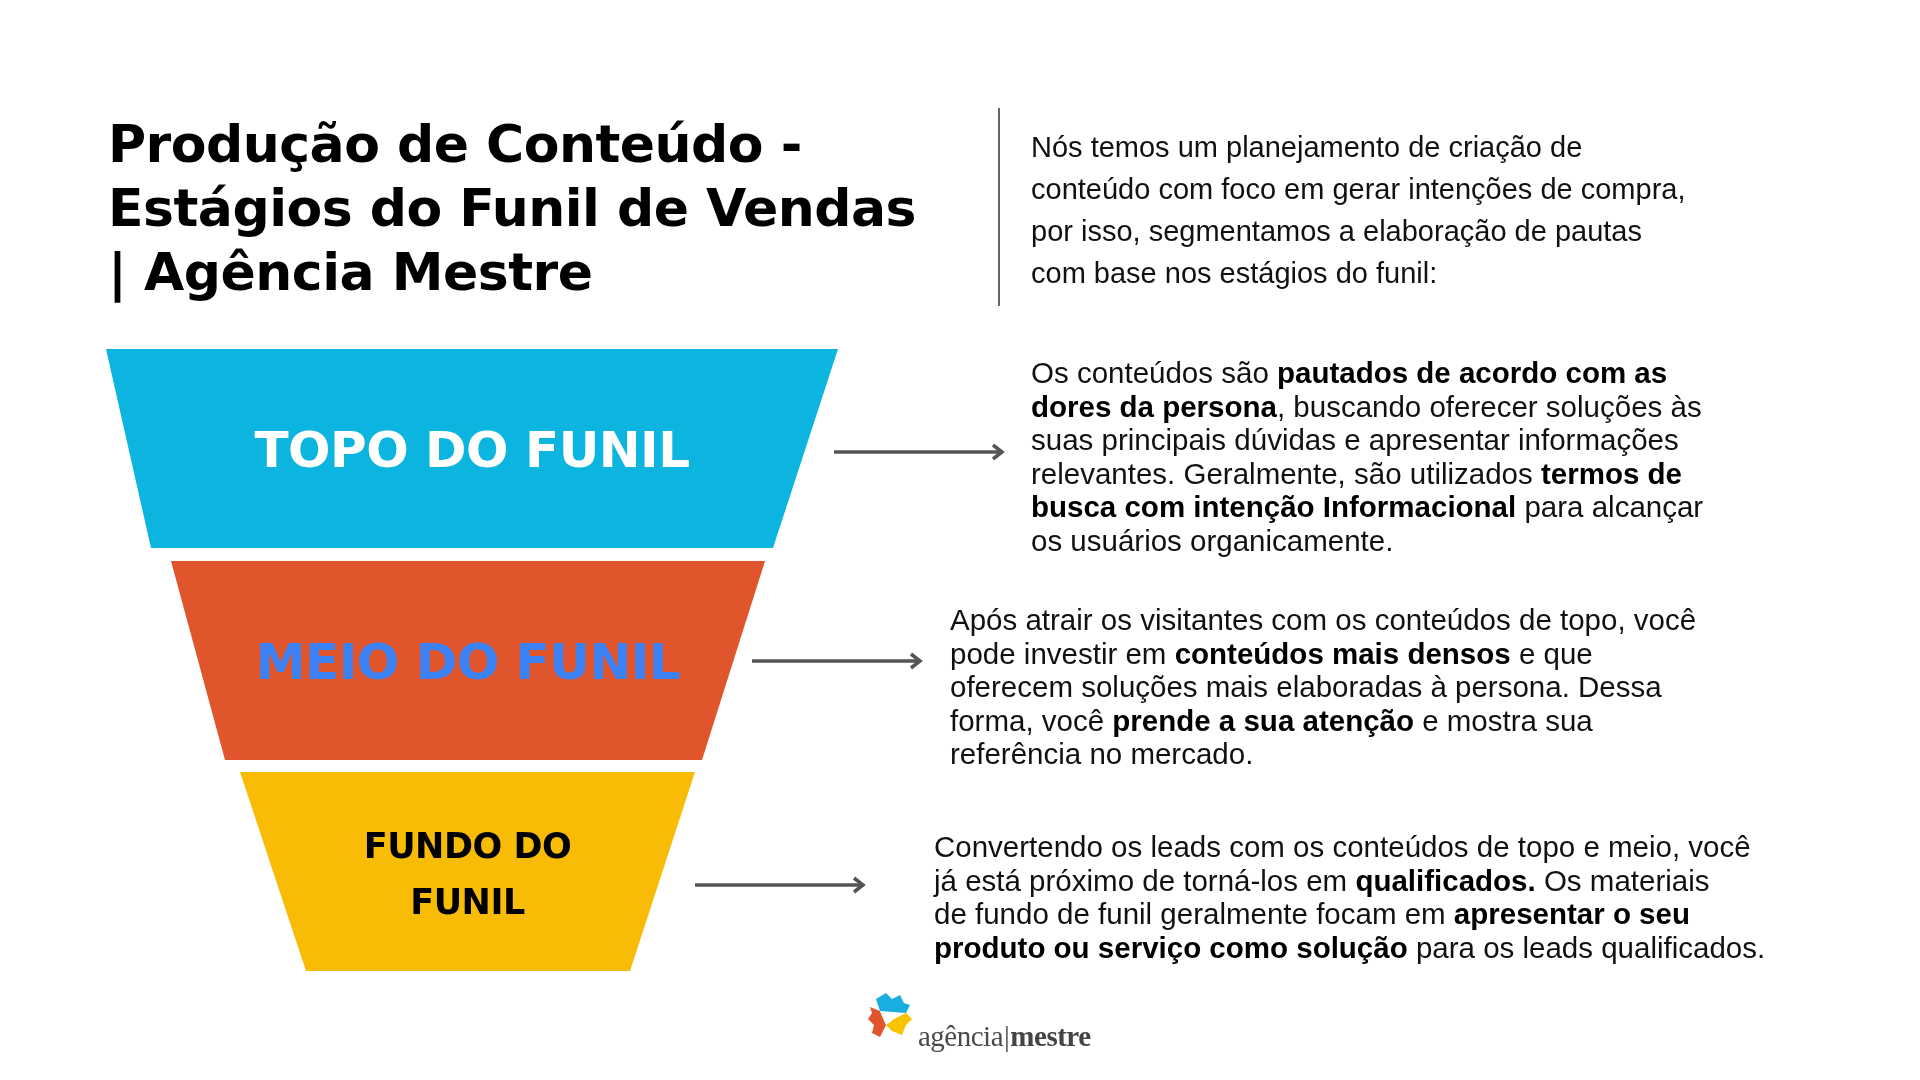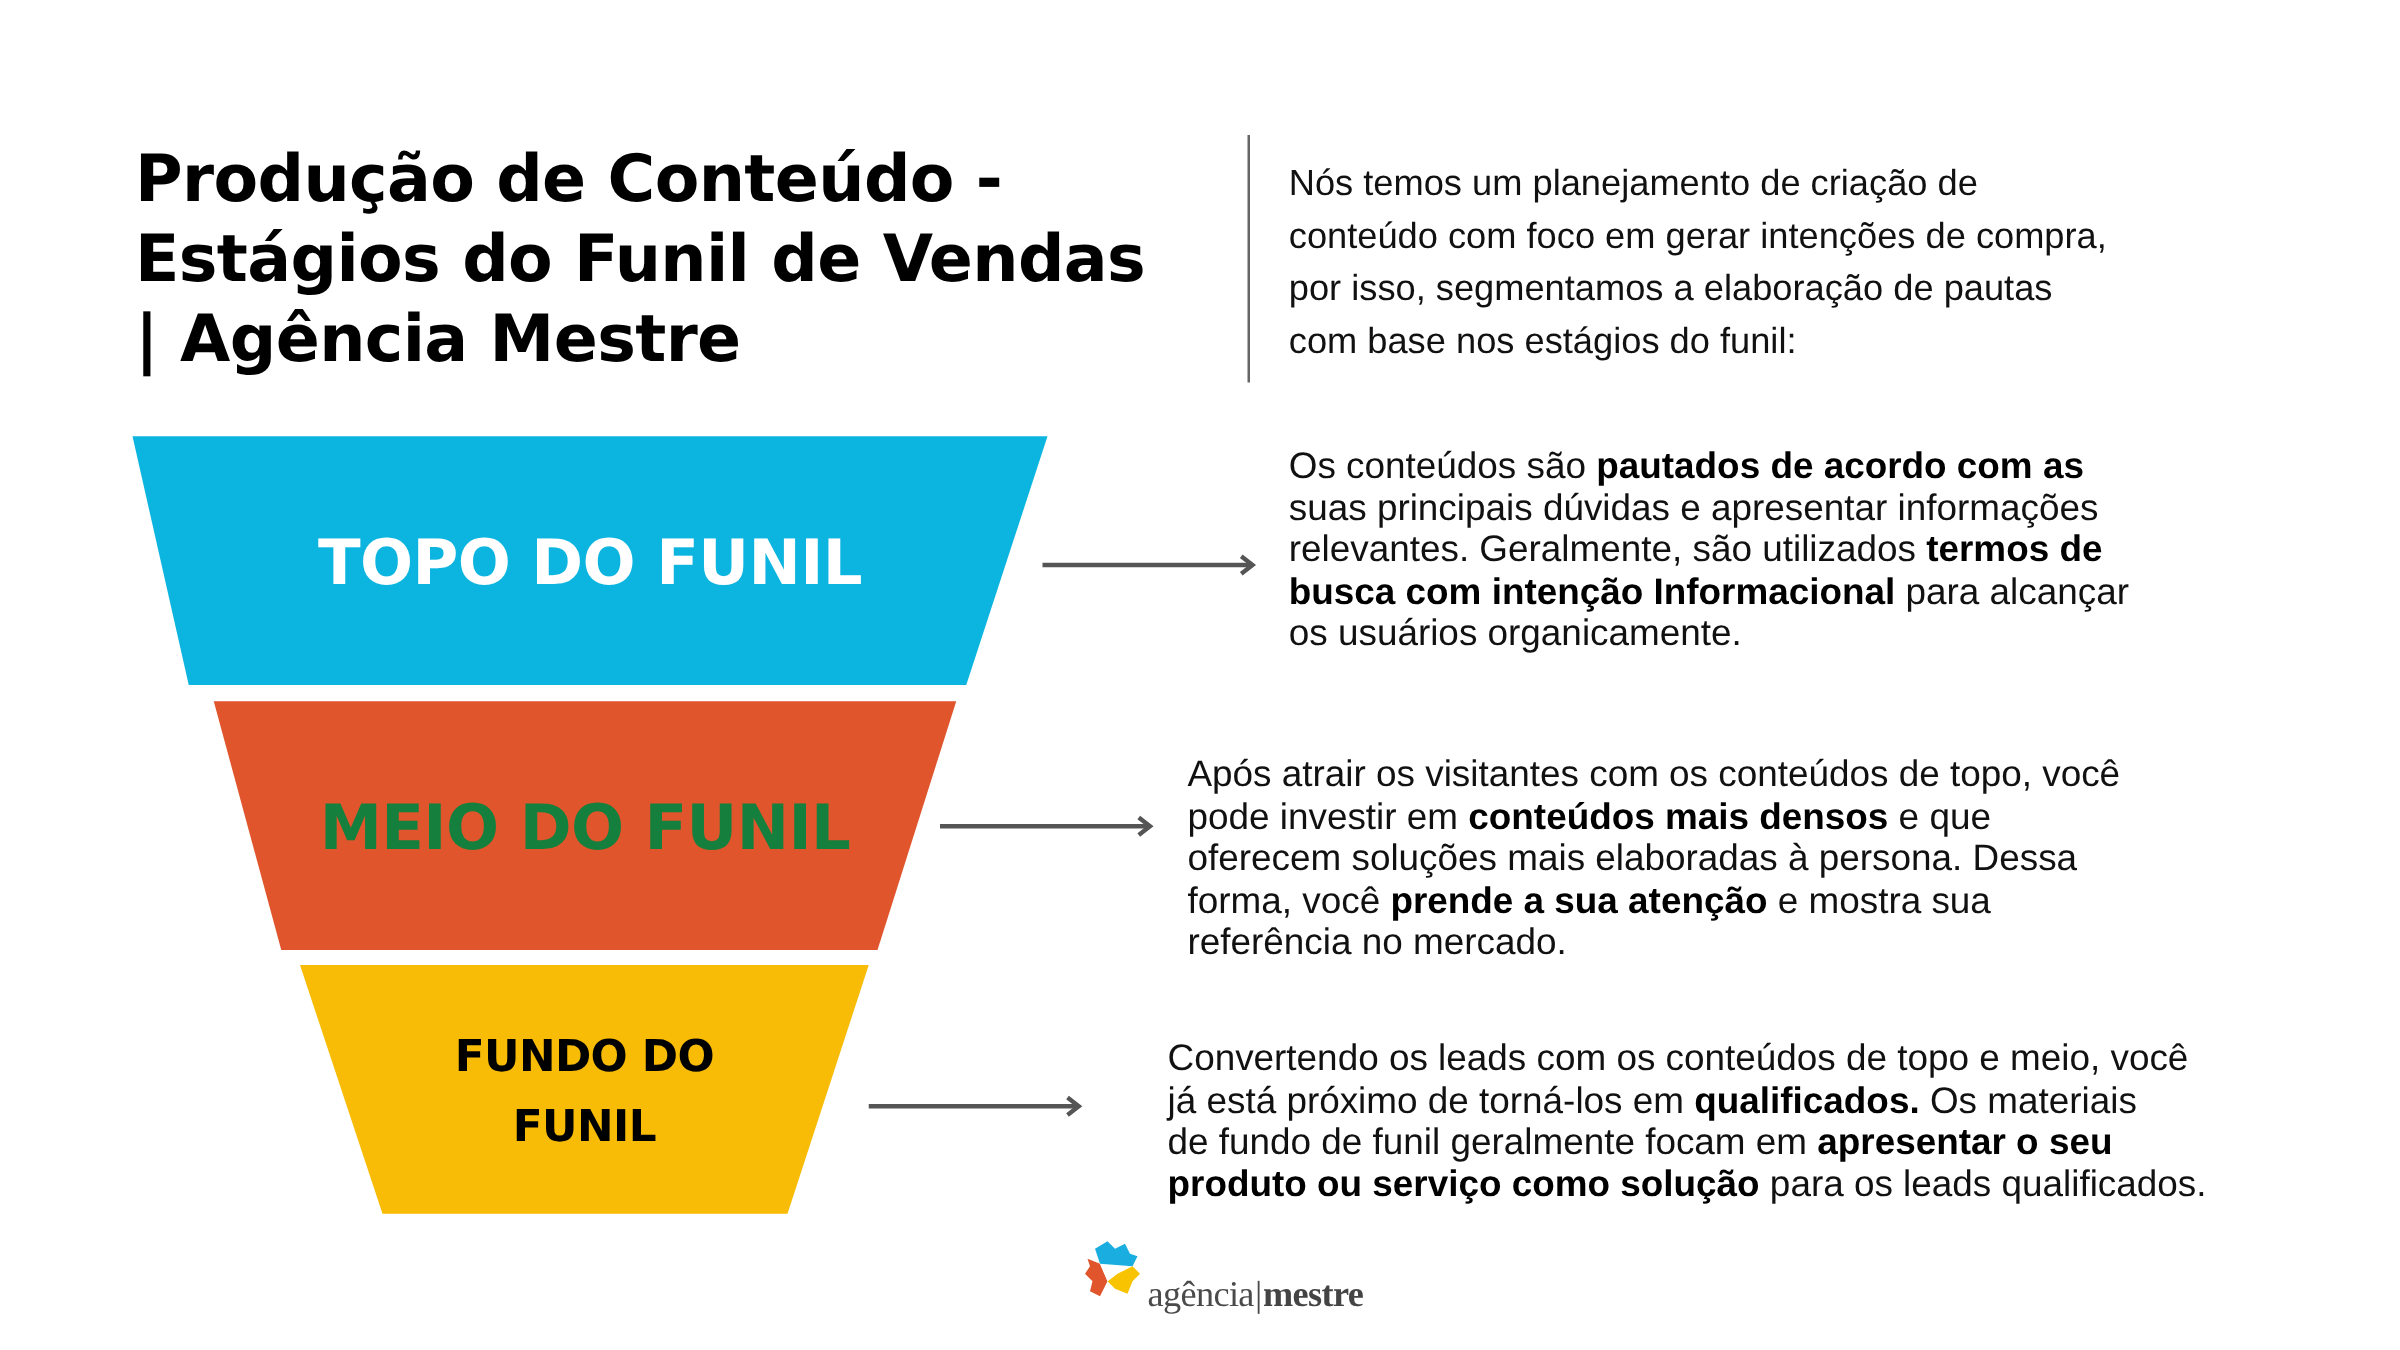--- a/index.html
+++ b/index.html
@@ -20,21 +20,21 @@
       font-family: "Liberation Sans", sans-serif; font-size: 29px; line-height: 42px; color: #111;
     }
     .intro span { display: block; white-space: nowrap; }
 
     .funnel { position: absolute; left: 0; top: 0; width: 900px; height: 1000px; }
     .stage-label {
       position: absolute; text-align: center; font-family: "DejaVu Sans", sans-serif;
       font-weight: bold; letter-spacing: -0.5px; white-space: nowrap;
     }
     .stage-label.top { left: 106px; width: 732px; top: 418px; font-size: 50px; line-height: 64px; color: #fff; }
-    .stage-label.mid { left: 171px; width: 594px; top: 630px; font-size: 50px; line-height: 64px; color: #15803d; }
+    .stage-label.mid { left: 171px; width: 594px; top: 630px; font-size: 50px; line-height: 64px; color: #3b82f6; }
     .stage-label.bot { left: 240px; width: 455px; top: 818px; font-size: 35px; line-height: 56px; color: #000; }
     .stage-label span { display: block; }
 
     .arrow { position: absolute; }
 
     .desc {
       position: absolute; font-family: "Liberation Sans", sans-serif;
       font-size: 29.5px; line-height: 33.5px; color: #111;
     }
     .desc .line { display: block; white-space: nowrap; }
@@ -93,20 +93,21 @@
   <line x1="2" y1="10" x2="170" y2="10" stroke="#555" stroke-width="3.5"></line>
   <polyline points="161,3 170,10 161,17" fill="none" stroke="#555" stroke-width="3.5"></polyline>
 </svg>
 <svg class="arrow" style="left:693px; top:875px;" width="176" height="20" viewBox="0 0 176 20">
   <line x1="2" y1="10" x2="170" y2="10" stroke="#555" stroke-width="3.5"></line>
   <polyline points="161,3 170,10 161,17" fill="none" stroke="#555" stroke-width="3.5"></polyline>
 </svg>
 
 <div class="desc top">
     <span class="line"><span>Os conteúdos são </span><b>pautados de acordo com as</b></span>
+    <span class="line"><b>dores da persona</b><span>, buscando oferecer soluções às</span></span>
     <span class="line"><span>suas principais dúvidas e apresentar informações</span></span>
     <span class="line"><span>relevantes. Geralmente, são utilizados </span><b>termos de</b></span>
     <span class="line"><b>busca com intenção Informacional</b><span> para alcançar</span></span>
     <span class="line"><span>os usuários organicamente.</span></span>
   </div>
 <div class="desc mid">
     <span class="line"><span>Após atrair os visitantes com os conteúdos de topo, você</span></span>
     <span class="line"><span>pode investir em </span><b>conteúdos mais densos</b><span> e que</span></span>
     <span class="line"><span>oferecem soluções mais elaboradas à persona. Dessa</span></span>
     <span class="line"><span>forma, você </span><b>prende a sua atenção</b><span> e mostra sua</span></span>

